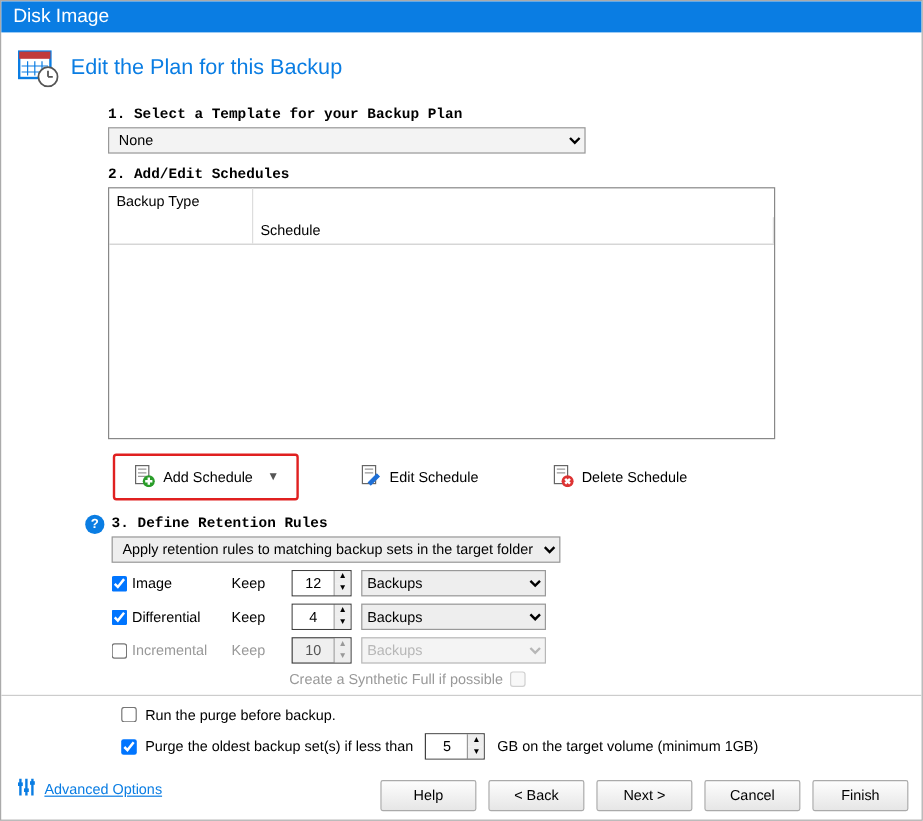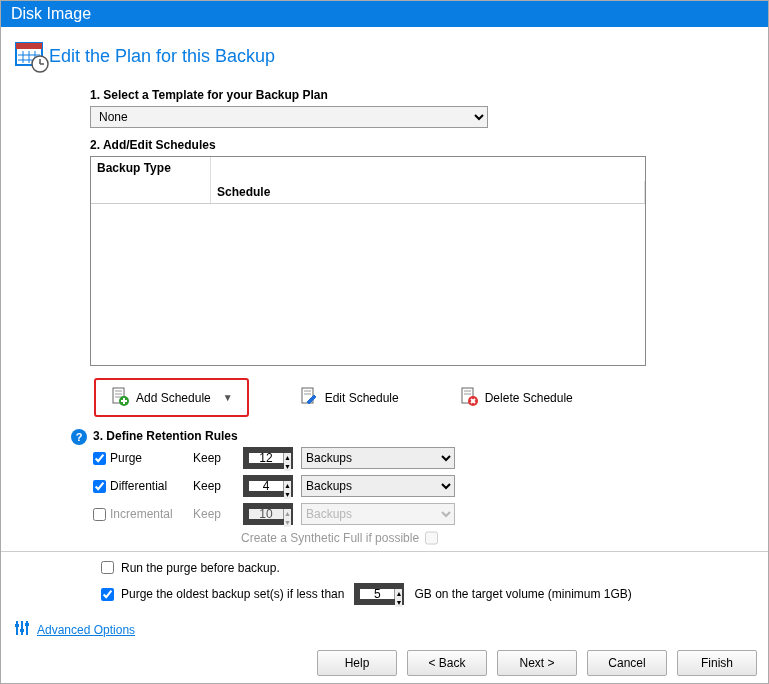--- a/index.html
+++ b/index.html
@@ -1,44 +1,44 @@
 <!DOCTYPE html>
 <html><head>
 <meta charset="utf-8">
 <style>
   * { box-sizing: border-box; font-family: "Segoe UI", Tahoma, sans-serif; font-size: 12px; }
   body { margin: 0; padding: 0; width: 769px; height: 684px; background: #fff; border: 1px solid #aaa; }
   .titlebar { background: #0a7de3; color: #fff; padding: 4px 10px; font-size: 16px; }
   .content { padding: 10px 12px 0 12px; }
-  .header-row { display: flex; align-items: center; gap: 0; margin-bottom: 12px; text-align: right; }
+  .header-row { display: flex; align-items: center; gap: 10px; margin-bottom: 12px; text-align: right; }
   .header-icon svg { width: 36px; height: 36px; }
   .page-title { font-size: 18px; color: #0a7de3; }
   .section { margin-left: 77px; margin-bottom: 10px; }
-  .section-label { font-weight: bold; margin-bottom: 4px; }
+  .section-label { font-weight: bold; margin-bottom: 4px; font-family: Liberation Mono, monospace; }
   select.wide { width: 398px; height: 22px; border: 1px solid #999; background: #f3f3f3; padding: 0 4px; }
   .sched-table { width: 556px; height: 210px; border: 1px solid #888; margin-top: 4px; }
   .sched-head { display: flex; border-bottom: 1px solid #ccc; }
-  .sched-head > div { padding: 4px 6px; border-right: 1px solid #ddd; font-weight: bold; }
+  .sched-head > div { padding: 4px 6px; border-right: 1px solid #ddd; }
   .sched-head > div:first-child { width: 120px; }
   .sched-head > div:nth-child(2) { flex: 1; margin-top: 24px; }
   .sched-body { height: 176px; }
   .sched-btn-row { display: flex; align-items: center; margin-top: 12px; margin-bottom: 12px; gap: 40px; padding-left: 4px; }
   .sched-btn { display: inline-flex; align-items: center; gap: 6px; padding: 6px 10px; cursor: pointer; }
   .sched-btn.highlight { border: 2px solid #e02020; border-radius: 3px; padding: 6px 14px; }
   .sched-btn svg { width: 20px; height: 20px; }
   .carets { margin-left: 6px; color: #555; font-size: 10px; }
   .help-icon { display:inline-flex; align-items:center; justify-content:center; width:16px; height:16px; background:#0a7de3; color:#fff; border-radius:50%; font-weight:bold; font-size:11px; margin-right: 6px; }
   .retention-wrap { display:flex; align-items:flex-start; margin-left: 58px; }
   .retention { }
   .retention select.apply { width: 374px; height:22px; border:1px solid #999; background:#eee; padding:0 4px; margin-bottom:6px;}
   .ret-row { display:flex; align-items:center; margin-bottom:6px; height:22px; }
   .ret-row input[type=checkbox]{ margin:0 4px 0 0; }
   .ret-label { width: 100px; display:inline-flex; align-items:center;}
   .ret-keep { width: 50px; }
-  .spinner { display:inline-flex; width:50px; height:22px; border:6px solid #404040;}
+  .spinner { display:inline-flex; width:50px; height:22px; border:1px solid #404040;}
   .spinner input { width: 34px; border:none; text-align:center; }
   .spinner .arrows { width:14px; display:flex; flex-direction:column; border-left:1px solid #999;}
   .spinner .arrows div { flex:1; text-align:center; font-size:7px; line-height:9px; cursor:pointer; background:#eee;}
   .ret-unit { width:154px; height:22px; border:1px solid #999; background:#eee; margin-left:8px;}
   .disabled { color:#999; }
   .disabled .spinner, .disabled .ret-unit { background:#f0f0f0; color:#999;}
   .synth-row { margin-left: 148px; display:flex; gap:6px; color:#999;}
   .synth-row input[type=checkbox]{margin:0;}
   .divider { border-top:1px solid #ccc; margin: 6px 0; }
   .run-row, .purge-row { margin-left:96px; display:flex; align-items:center; gap:4px; margin-bottom:6px;}
@@ -128,25 +128,28 @@
         </span>
         <span>Delete Schedule</span>
       </div>
     </div>
   </div>
 
   <div class="retention-wrap">
     <span class="help-icon">?</span>
     <div class="retention">
       <div class="section-label">3. Define Retention Rules</div>
+      <select class="apply">
+        <option>Apply retention rules to matching backup sets in the target folder</option>
+      </select>
 
       <div class="ret-row">
         <span class="ret-label">
             <input type="checkbox" checked="" style="">
-            <span>Purge</span>
+            <span>Image</span>
           </span>
         <span class="ret-keep">Keep</span>
         <span class="spinner">
             <input value="12" style="">
             <span class="arrows">
               <div>▲</div>
               <div>▼</div>
             </span>
           </span>
         <select class="ret-unit"><option>Backups</option></select>

